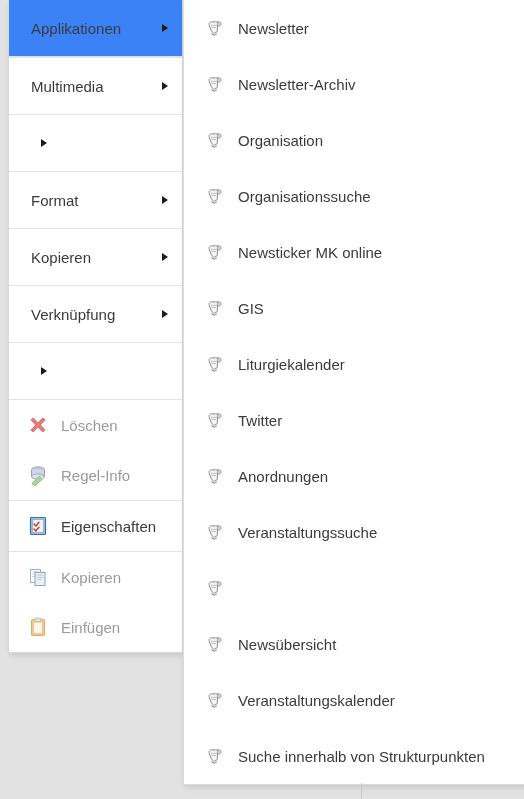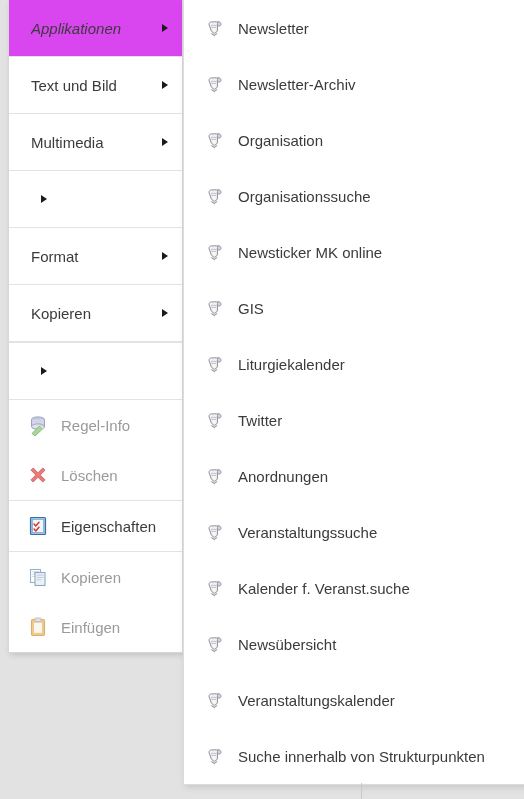--- a/index.html
+++ b/index.html
@@ -36,22 +36,21 @@
     align-items: center;
     height: 56px;
     padding: 0 14px 0 22px;
     box-sizing: border-box;
     font-size: 15px;
     color: #3b3b3b;
     white-space: nowrap;
     cursor: default;
   }
   .menu-item.highlighted {
-    background: #d946ef;
-    font-style: italic;
+    background: #3b82f6;
   }
   .menu-item .label {
     flex: 1 1 auto;
     overflow: hidden;
   }
   .menu-item.disabled .label {
     color: #9a9a9a;
   }
 
   
@@ -134,72 +133,72 @@
 </head>
 <body>
 
 <div class="menu-panel">
   <div id="category-list">
       <div class="menu-item highlighted">
         <span class="label">Applikationen</span>
         <span class="arrow-right"></span>
       </div>
       <div class="menu-sep"></div>
-      <div class="menu-item">
-        <span class="label">Text und Bild</span>
-        <span class="arrow-right"></span>
-      </div>
       <div class="menu-sep"></div>
       <div class="menu-item">
         <span class="label">Multimedia</span>
         <span class="arrow-right"></span>
       </div>
       <div class="menu-sep"></div>
       <div class="menu-item">
         <span class="arrow-right"></span>
       </div>
       <div class="menu-sep"></div>
       <div class="menu-item">
         <span class="label">Format</span>
         <span class="arrow-right"></span>
       </div>
       <div class="menu-sep"></div>
       <div class="menu-item">
         <span class="label">Kopieren</span>
         <span class="arrow-right"></span>
       </div>
       <div class="menu-sep"></div>
+      <div class="menu-item">
+        <span class="label">Verknüpfung</span>
+        <span class="arrow-right"></span>
+      </div>
       <div class="menu-sep"></div>
       <div class="menu-item">
         <span class="arrow-right"></span>
       </div>
     </div>
   <div class="menu-sep"></div>
   <div id="action-list">
       <div class="menu-item with-icon disabled">
         <span class="icon-box" style="opacity: 0.6;">
           <svg viewBox="0 0 22 22" width="22" height="22">
+        <g stroke="#a11111" stroke-width="1" fill="#e02020">
+          <path d="M4 6.2 L6.2 4 L11 8.8 L15.8 4 L18 6.2 L13.2 11 L18 15.8 L15.8 18 L11 13.2 L6.2 18 L4 15.8 L8.8 11 Z"></path>
+        </g>
+          </svg>
+        </span>
+        <span class="label">Löschen</span>
+      </div>
+      <div class="menu-item with-icon disabled">
+        <span class="icon-box" style="opacity: 0.6;">
+          <svg viewBox="0 0 22 22" width="22" height="22">
         <ellipse cx="11" cy="5.5" rx="6.5" ry="2.6" fill="#9aa3c8" stroke="#5b6490" stroke-width="1"></ellipse>
         <path d="M4.5 5.5 v7 a6.5 2.6 0 0 0 13 0 v-7" fill="#b6bcd9" stroke="#5b6490" stroke-width="1"></path>
         <ellipse cx="11" cy="12.5" rx="6.5" ry="2.6" fill="#cdd2e6" stroke="#5b6490" stroke-width="0.9"></ellipse>
         <path d="M5 19.5 L12.5 12 L15.5 15 L8 22 Z" fill="#6cc24a" stroke="#3b7a28" stroke-width="0.9"></path>
         <path d="M12.5 12 L15.5 15 L17.5 13.5 L14.5 10.5 Z" fill="#d8d8d8" stroke="#808080" stroke-width="0.8"></path>
           </svg>
         </span>
         <span class="label">Regel-Info</span>
-      </div>
-      <div class="menu-item with-icon disabled">
-        <span class="icon-box" style="opacity: 0.6;">
-          <svg viewBox="0 0 22 22" width="22" height="22">
-        <g stroke="#a11111" stroke-width="1" fill="#e02020">
-          <path d="M4 6.2 L6.2 4 L11 8.8 L15.8 4 L18 6.2 L13.2 11 L18 15.8 L15.8 18 L11 13.2 L6.2 18 L4 15.8 L8.8 11 Z"></path>
-        </g>
-          </svg>
-        </span>
-        <span class="label">Löschen</span>
       </div>
       <div class="menu-sep"></div>
       <div class="menu-item with-icon">
         <span class="icon-box">
           <svg viewBox="0 0 22 22" width="22" height="22">
         <rect x="3.5" y="2.5" width="15" height="17" rx="1" fill="#9dc3e6" stroke="#3a6ea5" stroke-width="1.2"></rect>
         <rect x="5.5" y="4.5" width="11" height="13" fill="#f2f6fb" stroke="#7aa7d0" stroke-width="0.7"></rect>
         <path d="M7 9 l1.8 2 L12 7.2" fill="none" stroke="#d43a2a" stroke-width="1.5" stroke-linecap="round" stroke-linejoin="round"></path>
         <path d="M7 14 l1.8 2 L12 12.2" fill="none" stroke="#d43a2a" stroke-width="1.5" stroke-linecap="round" stroke-linejoin="round"></path>
           </svg>
@@ -338,21 +337,20 @@
         <span class="label">Veranstaltungssuche</span>
       </div>
       <div class="sub-item">
         <span class="plug-icon"><svg viewBox="0 0 22 22" width="22" height="22">
         <path d="M5 6.5 c0-1.6 1.1-2.6 2.6-2.6 h7.2 c-1.1 0.7-1.4 1.7-1.4 2.9 v6.4 l-3 2.3 l-3-2.3 Z" fill="#f4f4f6" stroke="#8d8d9a" stroke-width="1"></path>
         <path d="M13.4 6.8 c0-1.5 0.5-2.5 1.5-2.9 c1.3 0 2.1 0.9 2.1 2.2 c0 1.2-0.8 1.9-2 1.9 h-1.6 Z" fill="#d9d9e2" stroke="#8d8d9a" stroke-width="0.9"></path>
         <path d="M7.2 15.4 l3 2.3 l3-2.3" fill="#c9c9d4" stroke="#8d8d9a" stroke-width="0.9"></path>
         <path d="M7 7.4 h5" stroke="#b4b4c0" stroke-width="0.8"></path>
         <path d="M7 9.4 h5" stroke="#b4b4c0" stroke-width="0.8"></path>
           </svg></span>
-        <span class="label">Kalender f. Veranst.suche</span>
       </div>
       <div class="sub-item">
         <span class="plug-icon"><svg viewBox="0 0 22 22" width="22" height="22">
         <path d="M5 6.5 c0-1.6 1.1-2.6 2.6-2.6 h7.2 c-1.1 0.7-1.4 1.7-1.4 2.9 v6.4 l-3 2.3 l-3-2.3 Z" fill="#f4f4f6" stroke="#8d8d9a" stroke-width="1"></path>
         <path d="M13.4 6.8 c0-1.5 0.5-2.5 1.5-2.9 c1.3 0 2.1 0.9 2.1 2.2 c0 1.2-0.8 1.9-2 1.9 h-1.6 Z" fill="#d9d9e2" stroke="#8d8d9a" stroke-width="0.9"></path>
         <path d="M7.2 15.4 l3 2.3 l3-2.3" fill="#c9c9d4" stroke="#8d8d9a" stroke-width="0.9"></path>
         <path d="M7 7.4 h5" stroke="#b4b4c0" stroke-width="0.8"></path>
         <path d="M7 9.4 h5" stroke="#b4b4c0" stroke-width="0.8"></path>
           </svg></span>
         <span class="label">Newsübersicht</span>

